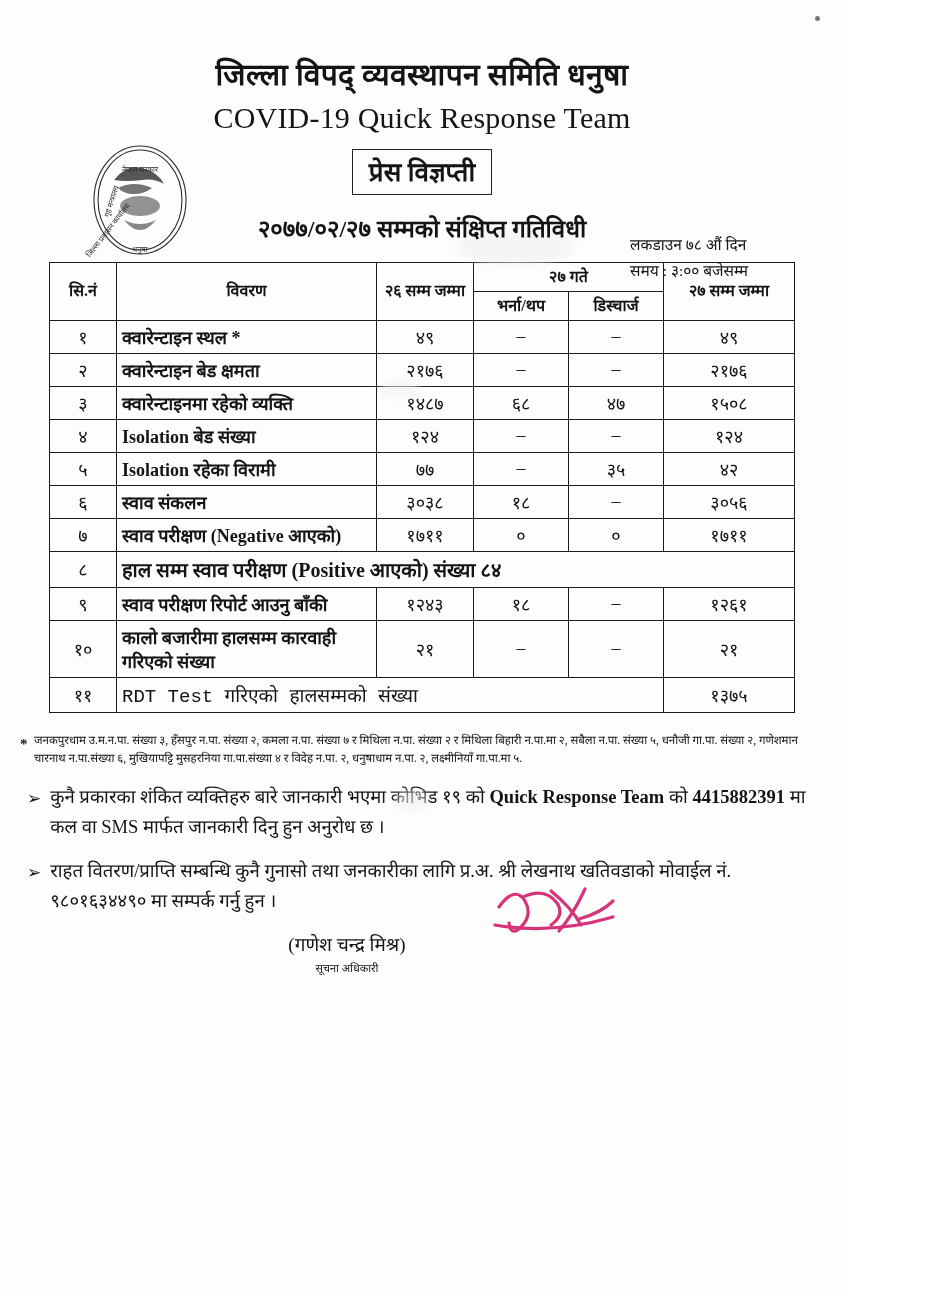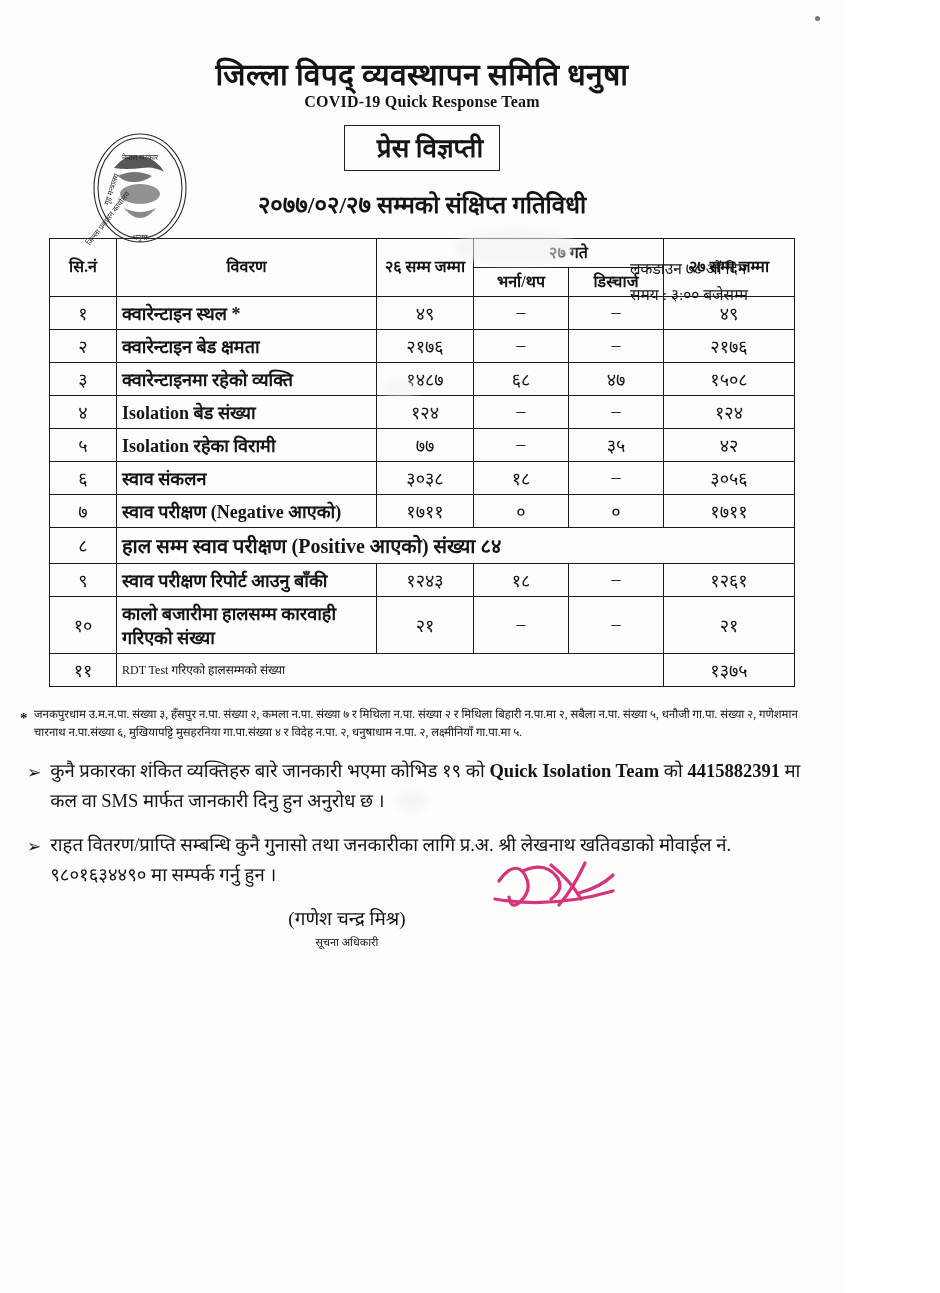--- a/index.html
+++ b/index.html
@@ -42,54 +42,54 @@
   }
   .hdr-np {
     font-family: "Liberation Serif", serif;
     font-size: 30px;
     font-weight: bold;
     letter-spacing: .3px;
     line-height: 1.15;
   }
   .hdr-en {
     font-family: "Liberation Serif", serif;
-    font-size: 16px;
-    font-weight: bold;
-    margin-top: 0;
+    font-size: 30px;
+    font-weight: normal;
+    margin-top: 8px;
     letter-spacing: .2px;
   }
   .press-wrap {
     margin-top: 14px;
   }
   .press-box {
     display: inline-block;
     border: 1.6px solid #222;
-    padding: 3px 16px 5px 32px;
+    padding: 3px 16px 5px 16px;
     font-size: 26px;
     font-weight: bold;
   }
   .hdr-date {
     margin-top: 16px;
     font-size: 24px;
     font-weight: bold;
   }
   .emblem {
     position: absolute;
     left: 84px;
-    top: 128px;
+    top: 140px;
     width: 112px;
     height: 132px;
     text-align: right;
   }
   .emblem svg { display:block; }
 
   .lockdown {
     position: absolute;
     right: 96px;
-    top: 256px;
+    top: 232px;
     font-size: 15.5px;
     line-height: 1.65;
     text-align: left;
   }
 
   
   .tbl-wrap {
     margin: 18px auto 12px auto;
     width: 746px;
   }
@@ -116,21 +116,21 @@
   .c-dis { width: 84px; text-align: center; }
   .c-tot { width: 120px; text-align: center; }
   .desc-cell { padding-left: 9px; font-size: 18px; font-weight: bold; }
   .num { text-align: center; font-size: 18px; }
   .rowband {
     text-align: left;
     font-weight: bold;
     font-size: 20px;
     padding: 6px 4px;
   }
-  .rdt-desc { font-size: 12px; padding-left: 9px; }
+  .rdt-desc { font-size: 19px; padding-left: 9px; font-family: Liberation Mono, monospace; }
 
   
   .footnote {
     width: 790px;
     margin: 18px auto 0 auto;
     font-size: 11.5px;
     line-height: 1.6;
     position: relative;
     padding-left: 14px;
   }
@@ -347,21 +347,21 @@
   </div>
 
   <div class="footnote">
     <span class="star">*</span>
     <span>जनकपुरधाम उ.म.न.पा. संख्या ३, हँसपुर न.पा. संख्या २, कमला न.पा. संख्या ७ र मिथिला न.पा. संख्या २ र मिथिला बिहारी न.पा.मा २, सबैला न.पा. संख्या ५, धनौजी गा.पा. संख्या २, गणेशमान चारनाथ न.पा.संख्या ६,  मुखियापट्टि मुसहरनिया गा.पा.संख्या ४ र विदेह न.पा. २, धनुषाधाम न.पा. २, लक्ष्मीनियाँ गा.पा.मा ५.</span>
   </div>
 
   <div class="bullets">
     <div class="bullet">
       <span class="arrow">➢</span>
-      <span><span>कुनै प्रकारका शंकित व्यक्तिहरु बारे जानकारी भएमा कोभिड १९ को </span><b>Quick Isolation Team</b><span> को </span><b>4415882391</b><span> मा कल वा SMS मार्फत जानकारी दिनु हुन अनुरोध छ ।</span></span>
+      <span><span>कुनै प्रकारका शंकित व्यक्तिहरु बारे जानकारी भएमा कोभिड १९ को </span><b>Quick Response Team</b><span> को </span><b>4415882391</b><span> मा कल वा SMS मार्फत जानकारी दिनु हुन अनुरोध छ ।</span></span>
     </div>
     <div class="bullet">
       <span class="arrow">➢</span>
       <span><span>राहत वितरण/प्राप्ति सम्बन्धि कुनै गुनासो तथा जनकारीका लागि प्र.अ. श्री लेखनाथ खतिवडाको मोवाईल नं. </span><span>९८०१६३४४९०</span><span> मा सम्पर्क गर्नु हुन ।</span></span>
     </div>
   </div>
 
   <div class="sig-block">
     <svg class="sig-scribble" viewBox="0 0 150 80">
       <g fill="none" stroke="#d6347a" stroke-width="3.2" stroke-linecap="round">

